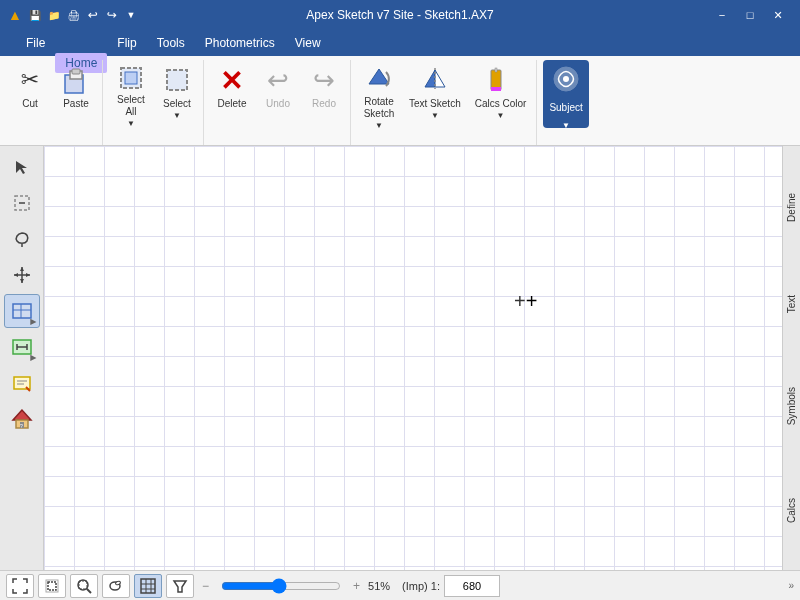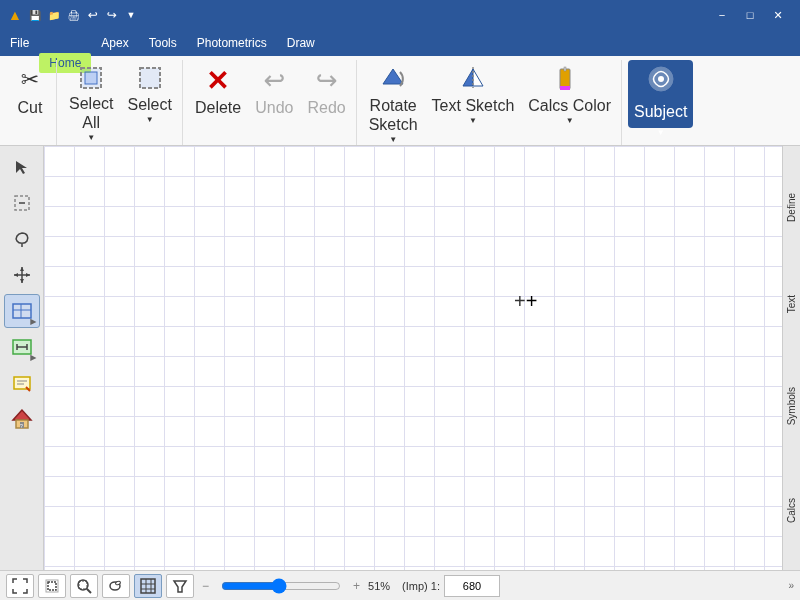--- a/index.html
+++ b/index.html
@@ -27,31 +27,31 @@
     
     .qa-icons { display: flex; align-items: center; gap: 3px; }
     .qa-icon { width: 16px; height: 16px; display: flex; align-items: center; justify-content: center; font-size: 10px; color: white; cursor: pointer; }
 
     
     #menu-bar {
       height: 26px;
       background: #2b579a;
       display: flex;
       align-items: center;
-      padding: 0 0;
+      padding: 0 16px;
     }
     .menu-item {
       padding: 3px 10px;
       color: white;
       font-size: 12px;
       cursor: pointer;
       border-radius: 2px;
     }
     .menu-item:hover, .menu-item.active { background: #1e4075; }
-    .menu-item.active { background: #bef264; color: #2b579a; margin-top: 40px; }
+    .menu-item.active { background: #c4b5fd; color: #2b579a; margin-top: 40px; }
 
     
     #ribbon {
       height: 90px;
       background: #f8f8f8;
       border-bottom: 1px solid #ccc;
       display: flex;
       align-items: stretch;
       padding: 4px 4px 0 4px;
       gap: 2px;
@@ -84,21 +84,21 @@
       font-size: 10px;
       text-align: center;
       color: #333;
       border: 1px solid transparent;
     }
     .ribbon-btn .icon-area {
       width: 32px; height: 32px;
       display: flex; align-items: center; justify-content: center;
       font-size: 22px; margin-bottom: 2px;
     }
-    .ribbon-btn .btn-label { font-size: 16px; line-height: 1.2; }
+    .ribbon-btn .btn-label { font-size: 10px; line-height: 1.2; }
 
     
     #main {
       display: flex;
       height: calc(600px - 30px - 26px - 90px - 30px);
     }
 
     
     #left-toolbar {
       width: 44px;
@@ -205,43 +205,54 @@
     <span style="color:#e8a000; font-size:14px;">▲</span>
     <div class="qa-icons">
       <span class="qa-icon">💾</span>
       <span class="qa-icon">📁</span>
       <span class="qa-icon">🖨</span>
       <span class="qa-icon" style="font-size:12px;">↩</span>
       <span class="qa-icon" style="font-size:12px;">↪</span>
       <span class="qa-icon" style="font-size:9px;">▼</span>
     </div>
   </div>
+  <span class="title-text">Apex Sketch v7 Site - Sketch1.AX7</span>
   <div class="win-controls">
     <div class="win-btn">−</div>
     <div class="win-btn">□</div>
     <div class="win-btn close">✕</div>
   </div>
 </div>
 
 <div id="menu-bar">
   <div class="menu-item">File</div>
   <div class="menu-item active">Home</div>
-  <div class="menu-item">Apex</div>
+  <div class="menu-item">Flip</div>
   <div class="menu-item">Tools</div>
   <div class="menu-item">Photometrics</div>
-  <div class="menu-item">Draw</div>
+  <div class="menu-item">View</div>
 </div>
 
 <div id="ribbon">
 
   <div class="ribbon-group">
     <div class="ribbon-group-buttons">
       <div class="ribbon-btn">
         <div class="icon-area">✂</div>
         <span class="btn-label">Cut</span>
+      </div>
+      <div class="ribbon-btn">
+        <div class="icon-area">
+          <svg width="28" height="30" viewBox="0 0 28 30">
+            <rect x="3" y="10" width="18" height="18" fill="#d0d8f0" stroke="#4472c4" stroke-width="1.5"></rect>
+            <rect x="8" y="6" width="12" height="8" fill="#f0f0f0" stroke="#888" stroke-width="1.5"></rect>
+            <rect x="10" y="4" width="8" height="5" rx="1" fill="#ccc" stroke="#888" stroke-width="1"></rect>
+          </svg>
+        </div>
+        <span class="btn-label">Paste</span>
       </div>
     </div>
   </div>
 
   <div class="ribbon-group">
     <div class="ribbon-group-buttons">
       <div class="ribbon-btn">
         <div class="icon-area">
           <svg width="28" height="28" viewBox="0 0 28 28">
             <rect x="4" y="4" width="20" height="20" fill="rgba(100,149,237,0.15)" stroke="#888" stroke-width="2" stroke-dasharray="4,2"></rect>

